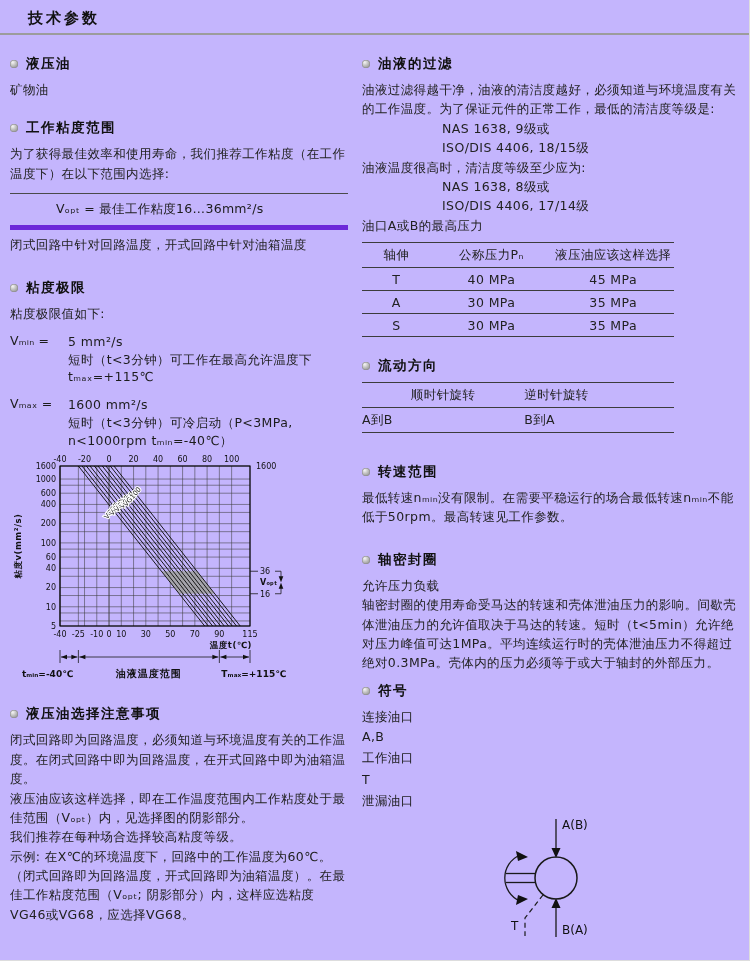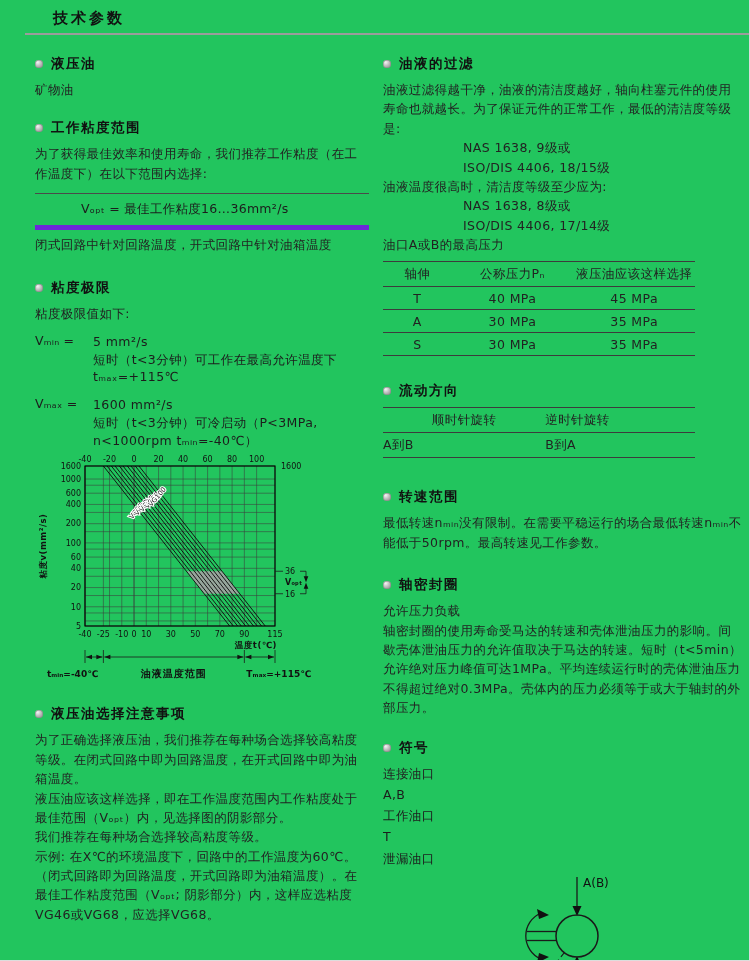--- a/index.html
+++ b/index.html
@@ -1,19 +1,19 @@
 <!DOCTYPE html>
 <html><head>
 <meta charset="utf-8">
 <style>
   * { margin:0; padding:0; box-sizing:border-box; }
   html,body { background:#fff; }
   body { font-family:"DejaVu Sans","Liberation Sans",sans-serif; color:#1c1c1c; }
-  .page { width:750px; height:961px; background:#22c55e; position:relative; overflow:hidden;
-          border-right:1px solid #ddd; border-bottom:1px solid #ddd;padding-left:25px; }
+  .page { width:750px; height:961px; background:#c4b5fd; position:relative; overflow:hidden;
+          border-right:1px solid #ddd; border-bottom:1px solid #ddd; }
 
   
   .hdr { padding-top:9px; }
   .hdr-title { margin-left:28px; font-size:15px; font-weight:bold; letter-spacing:3px; color:#111; }
   .hdr-rule { margin-top:5px; height:2px; background:#9c9c9c; }
 
   
   .cols { display:flex; padding:0 6px 0 10px; }
   .col-left  { width:346px; padding-right:8px; }
   .col-right { width:382px; padding-left:6px; }
@@ -242,37 +242,37 @@
               <text x="213.3548387096774" y="224" class="dim-label">Tₘₐₓ=+115℃</text>
             </svg>
         </div>
       </div>
 
       <div>
         <div class="sec-h" style="margin-top:10px">
           <span class="bullet"></span>
           <span class="sec-title">液压油选择注意事项</span>
         </div>
-        <p class="body">为了正确选择液压油，我们推荐在每种场合选择较高粘度等级。在闭式回路中即为回路温度，在开式回路中即为油箱温度。</p>
+        <p class="body">闭式回路即为回路温度，必须知道与环境温度有关的工作温度。在闭式回路中即为回路温度，在开式回路中即为油箱温度。</p>
         <p class="body">液压油应该这样选择，即在工作温度范围内工作粘度处于最佳范围（Vₒₚₜ）内，见选择图的阴影部分。</p>
         <p class="body">我们推荐在每种场合选择较高粘度等级。</p>
         <p class="body">示例: 在X℃的环境温度下，回路中的工作温度为60℃。（闭式回路即为回路温度，开式回路即为油箱温度）。在最佳工作粘度范围（Vₒₚₜ; 阴影部分）内，这样应选粘度VG46或VG68，应选择VG68。</p>
 
       </div>
 
     </div>
 
     <div class="col-right">
 
       <div>
         <div class="sec-h">
           <span class="bullet"></span>
           <span class="sec-title">油液的过滤</span>
         </div>
-        <p class="body">油液过滤得越干净，油液的清洁度越好，轴向柱塞元件的使用寿命也就越长。为了保证元件的正常工作，最低的清洁度等级是:</p>
+        <p class="body">油液过滤得越干净，油液的清洁度越好，必须知道与环境温度有关的工作温度。为了保证元件的正常工作，最低的清洁度等级是:</p>
         <div class="body" style="padding-left:80px">NAS 1638, 9级或</div>
         <div class="body" style="padding-left:80px">ISO/DIS 4406, 18/15级</div>
         <p class="body">油液温度很高时，清洁度等级至少应为:</p>
         <div class="body" style="padding-left:80px">NAS 1638, 8级或</div>
         <div class="body" style="padding-left:80px">ISO/DIS 4406, 17/14级</div>
       </div>
 
       <div>
         <p class="body">油口A或B的最高压力</p>
         <div class="ttable" style="width:312px">
@@ -293,21 +293,21 @@
             </div>
             <div class="t-row t-body">
               <div class="t-cell" style="width: 22%; text-align: center;">S</div>
               <div class="t-cell" style="width: 39%; text-align: center;">30 MPa</div>
               <div class="t-cell" style="width: 39%; text-align: center;">35 MPa</div>
             </div>
           </div>
       </div>
 
       <div>
-        <div class="sec-h" style="margin-top:26px">
+        <div class="sec-h" style="margin-top:20px">
           <span class="bullet"></span>
           <span class="sec-title">流动方向</span>
         </div>
         <div class="ttable" style="width:312px">
             <div class="t-row t-head">
               <div class="t-cell" style="width: 52%; text-align: center;">顺时针旋转</div>
               <div class="t-cell" style="width: 48%; text-align: left;">逆时针旋转</div>
             </div>
             <div class="t-row t-body">
               <div class="t-cell" style="width: 52%; text-align: left;">A到B</div>
@@ -327,21 +327,21 @@
       <div>
         <div class="sec-h" style="margin-top:24px">
           <span class="bullet"></span>
           <span class="sec-title">轴密封圈</span>
         </div>
         <p class="body">允许压力负载</p>
         <p class="body">轴密封圈的使用寿命受马达的转速和壳体泄油压力的影响。间歇壳体泄油压力的允许值取决于马达的转速。短时（t&lt;5min）允许绝对压力峰值可达1MPa。平均连续运行时的壳体泄油压力不得超过绝对0.3MPa。壳体内的压力必须等于或大于轴封的外部压力。</p>
       </div>
 
       <div>
-        <div class="sec-h" style="margin-top:22px">
+        <div class="sec-h" style="margin-top:9px">
           <span class="bullet"></span>
           <span class="sec-title">符号</span>
         </div>
         <p class="body">连接油口</p>
         <div class="port-row">
           <span class="port-code">A,B</span>
           <span>工作油口</span>
         </div>
         <div class="port-row">
           <span class="port-code">T</span>

